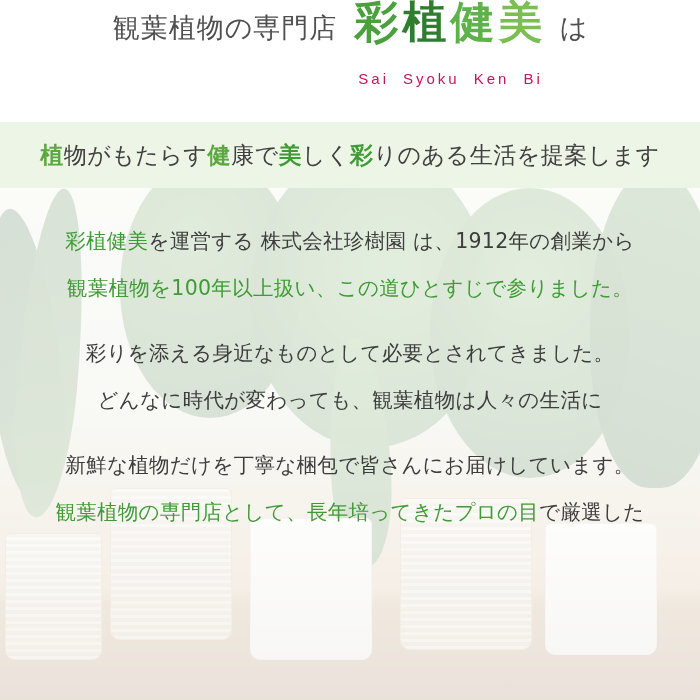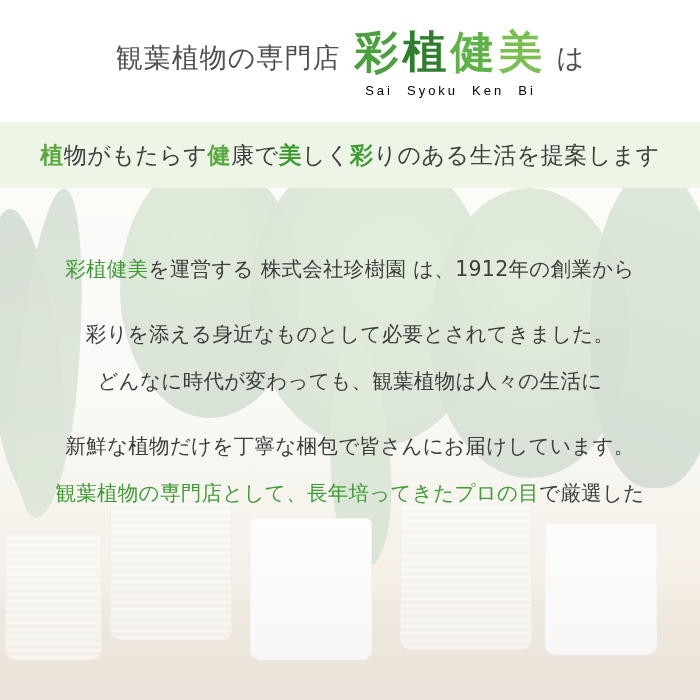--- a/index.html
+++ b/index.html
@@ -21,21 +21,20 @@
   }
 
   
   .header {
     position: relative;
     height: 122px;
     background: #ffffff;
     display: flex;
     align-items: flex-start;
     justify-content: center;
-    padding-top: 30px;
     box-sizing: border-box;
   }
   .header-inner {
     display: flex;
     align-items: baseline;
     justify-content: center;
     white-space: nowrap;
   }
   .head-lead {
     font-size: 27px;
@@ -55,23 +54,23 @@
     font-weight: 700;
     line-height: 1;
     display: block;
   }
   .brand-kanji .k1 { color: #4aa03c; }
   .brand-kanji .k2 { color: #2f7d2f; }
   .brand-kanji .k3 { color: #5fb24a; }
   .brand-kanji .k4 { color: #7bbf53; }
   .brand-romaji {
     display: block;
-    margin-top: 9px;
-    font-size: 13px;
-    color: #000000;
+    margin-top: 26px;
+    font-size: 15px;
+    color: #be185d;
     letter-spacing: 3px;
     font-family: "Liberation Sans", sans-serif;
   }
   .brand-romaji span { margin: 0 7px; }
   .head-tail {
     font-size: 27px;
     color: #4f4f4f;
     margin-left: 2px;
   }
 
@@ -138,21 +137,20 @@
     background: rgba(255,255,255,0.80);
   }
 
   .copy {
     position: absolute;
     inset: 0;
     padding: 30px 26px 20px 26px;
     box-sizing: border-box;
     display: flex;
     flex-direction: column;
-    margin-top: 28px;
   }
   .para {
     margin: 0 0 6px 0;
   }
   .line {
     font-size: 20.5px;
     color: #3d3d3d;
     line-height: 47px;
     white-space: nowrap;
     letter-spacing: 0.3px;
@@ -203,20 +201,21 @@
       <div class="pot basket" style="left:400px; top:310px; width:130px; height:150px;"></div>
       <div class="pot white" style="left:545px; top:335px; width:110px; height:130px;"></div>
       <div class="pot basket" style="left:5px; top:345px; width:95px; height:125px;"></div>
     </div>
     <div class="wash"></div>
 
     <div class="copy">
 
       <div class="para">
         <div class="line center"><span class="green">彩植健美</span><span>を運営する 株式会社珍樹園 は、1912年の創業から</span></div>
+        <div class="line center"><span class="green">観葉植物を100年以上扱い、この道ひとすじで参りました。</span></div>
       </div>
 
       <div class="spacer-sm"></div>
 
       <div class="para">
         <div class="line center"><span>彩りを添える身近なものとして必要とされてきました。</span></div>
         <div class="line center"><span>どんなに時代が変わっても、観葉植物は人々の生活に</span></div>
       </div>
 
       <div class="spacer-sm"></div>

